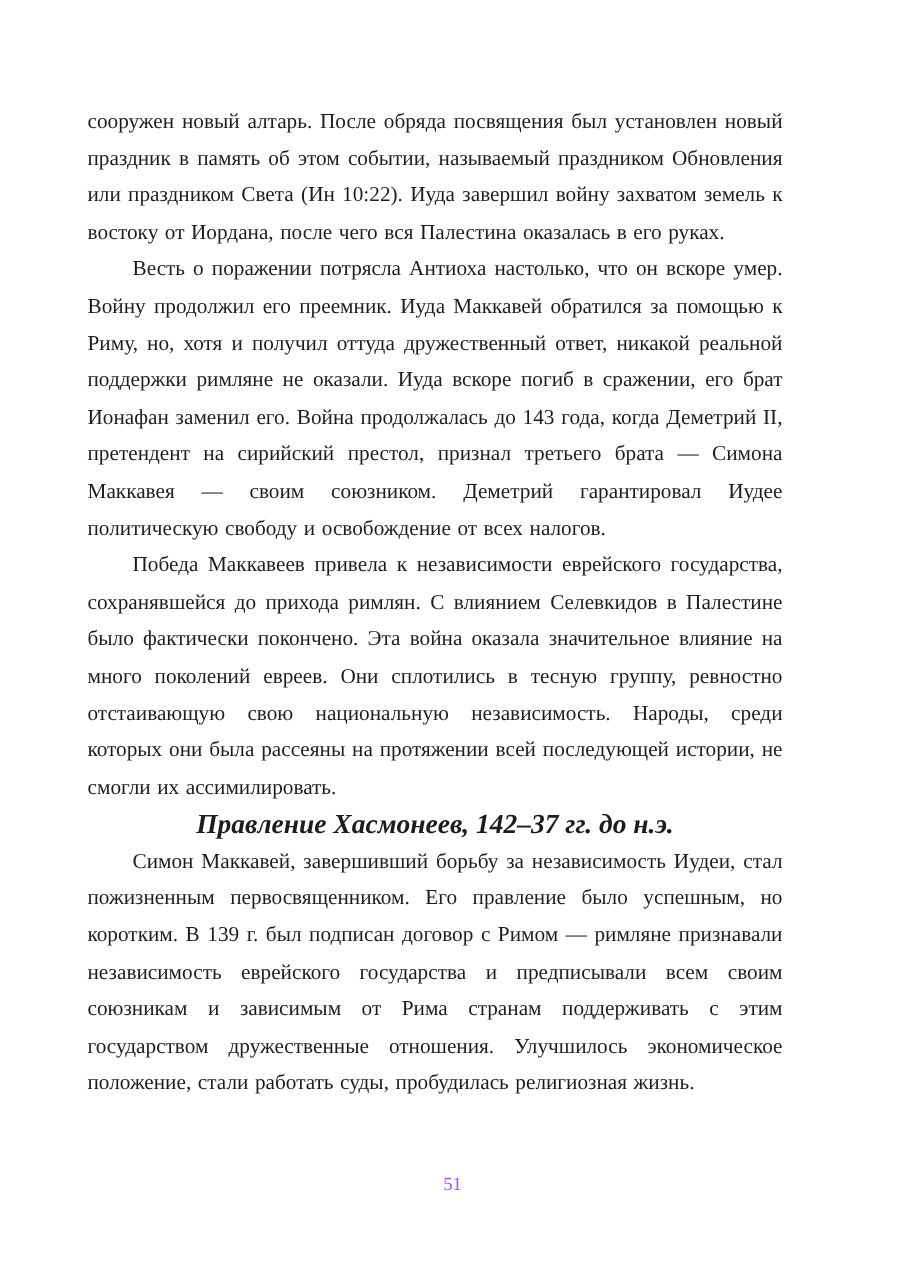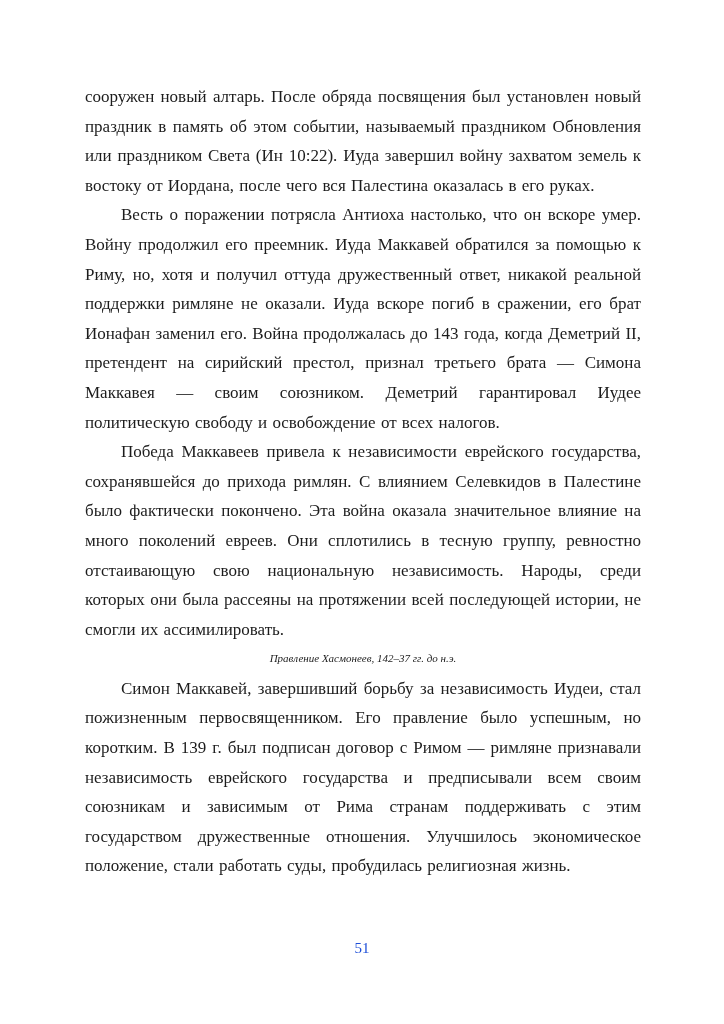--- a/index.html
+++ b/index.html
@@ -11,55 +11,55 @@
     position: relative;
     width: 724px;
     height: 1024px;
     background: #ffffff;
     font-family: "Liberation Serif", "DejaVu Serif", serif;
     color: #1c1c1c;
     overflow: hidden;
   }
   .text-block {
     position: absolute;
-    left: 85px;
+    left: 70px;
     top: 82px;
     width: 556px;
     font-size: 17px;
     line-height: 29.6px;
     text-align: justify;
   }
   .para {
     margin: 0;
     padding: 0;
     text-indent: 36px;
     word-spacing: 1px;
   }
   .para.no-indent {
     text-indent: 0;
   }
   .section-heading {
     margin: 0;
     padding: 0;
-    font-size: 11px;
+    font-size: 22px;
     line-height: 29.6px;
-    font-weight: normal;
+    font-weight: bold;
     font-style: italic;
     text-align: center;
     text-indent: 0;
   }
   .page-number {
     position: absolute;
     top: 938px;
     left: 0;
     width: 724px;
     text-align: center;
     font-size: 15px;
     line-height: 20px;
-    color: #1d4ed8;
+    color: #8b5cf6;
   }
 </style>
 </head>
 <body>
 
 <div class="page">
   <div class="text-block">
     <p class="para no-indent">сооружен новый алтарь. После обряда посвящения был установлен новый праздник в память об этом событии, называемый праздником Обновления или праздником Света (Ин 10:22). Иуда завершил войну захватом земель к востоку от Иордана, после чего вся Палестина оказалась в его руках.</p>
     <p class="para">Весть о поражении потрясла Антиоха настолько, что он вскоре умер. Войну продолжил его преемник. Иуда Маккавей обратился за помощью к Риму, но, хотя и получил оттуда дружественный ответ, никакой реальной поддержки римляне не оказали. Иуда вскоре погиб в сражении, его брат Ионафан заменил его. Война продолжалась до 143 года, когда Деметрий II, претендент на сирийский престол, признал третьего брата — Симона Маккавея — своим союзником. Деметрий гарантировал Иудее политическую свободу и освобождение от всех налогов.</p>
     <p class="para">Победа Маккавеев привела к независимости еврейского государства, сохранявшейся до прихода римлян. С влиянием Селевкидов в Палестине было фактически покончено. Эта война оказала значительное влияние на много поколений евреев. Они сплотились в тесную группу, ревностно отстаивающую свою национальную независимость. Народы, среди которых они была рассеяны на протяжении всей последующей истории, не смогли их ассимилировать.</p>

